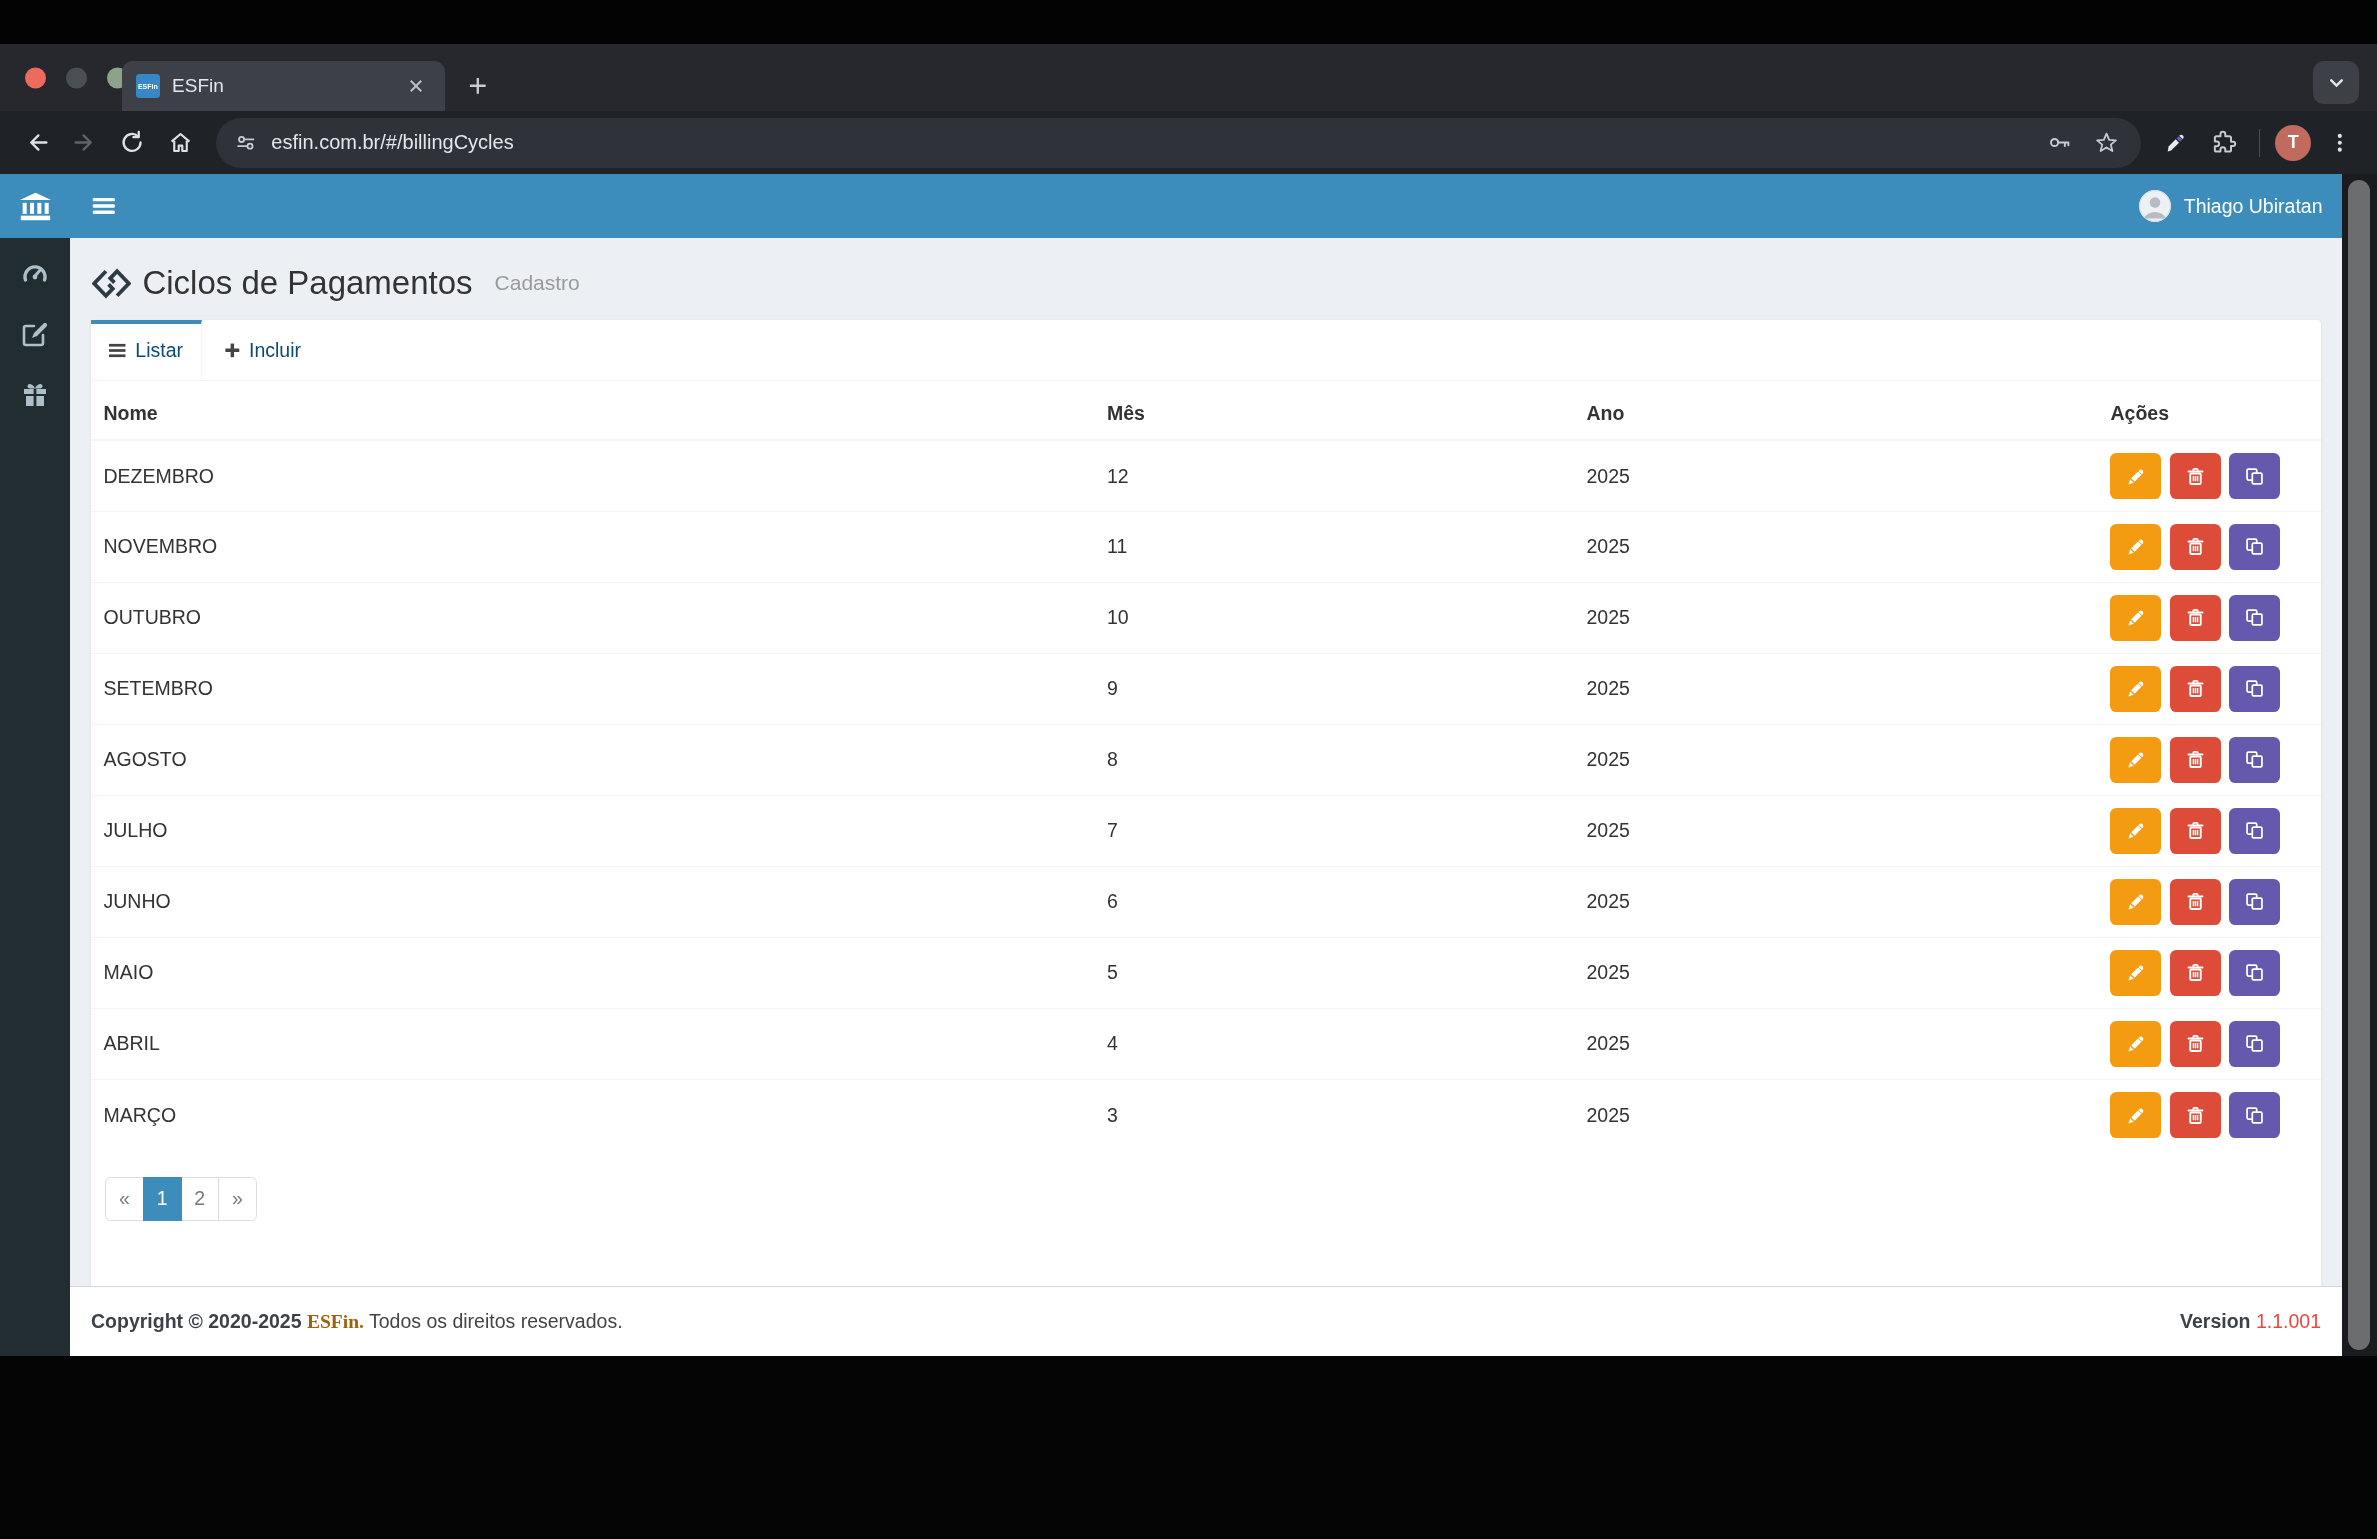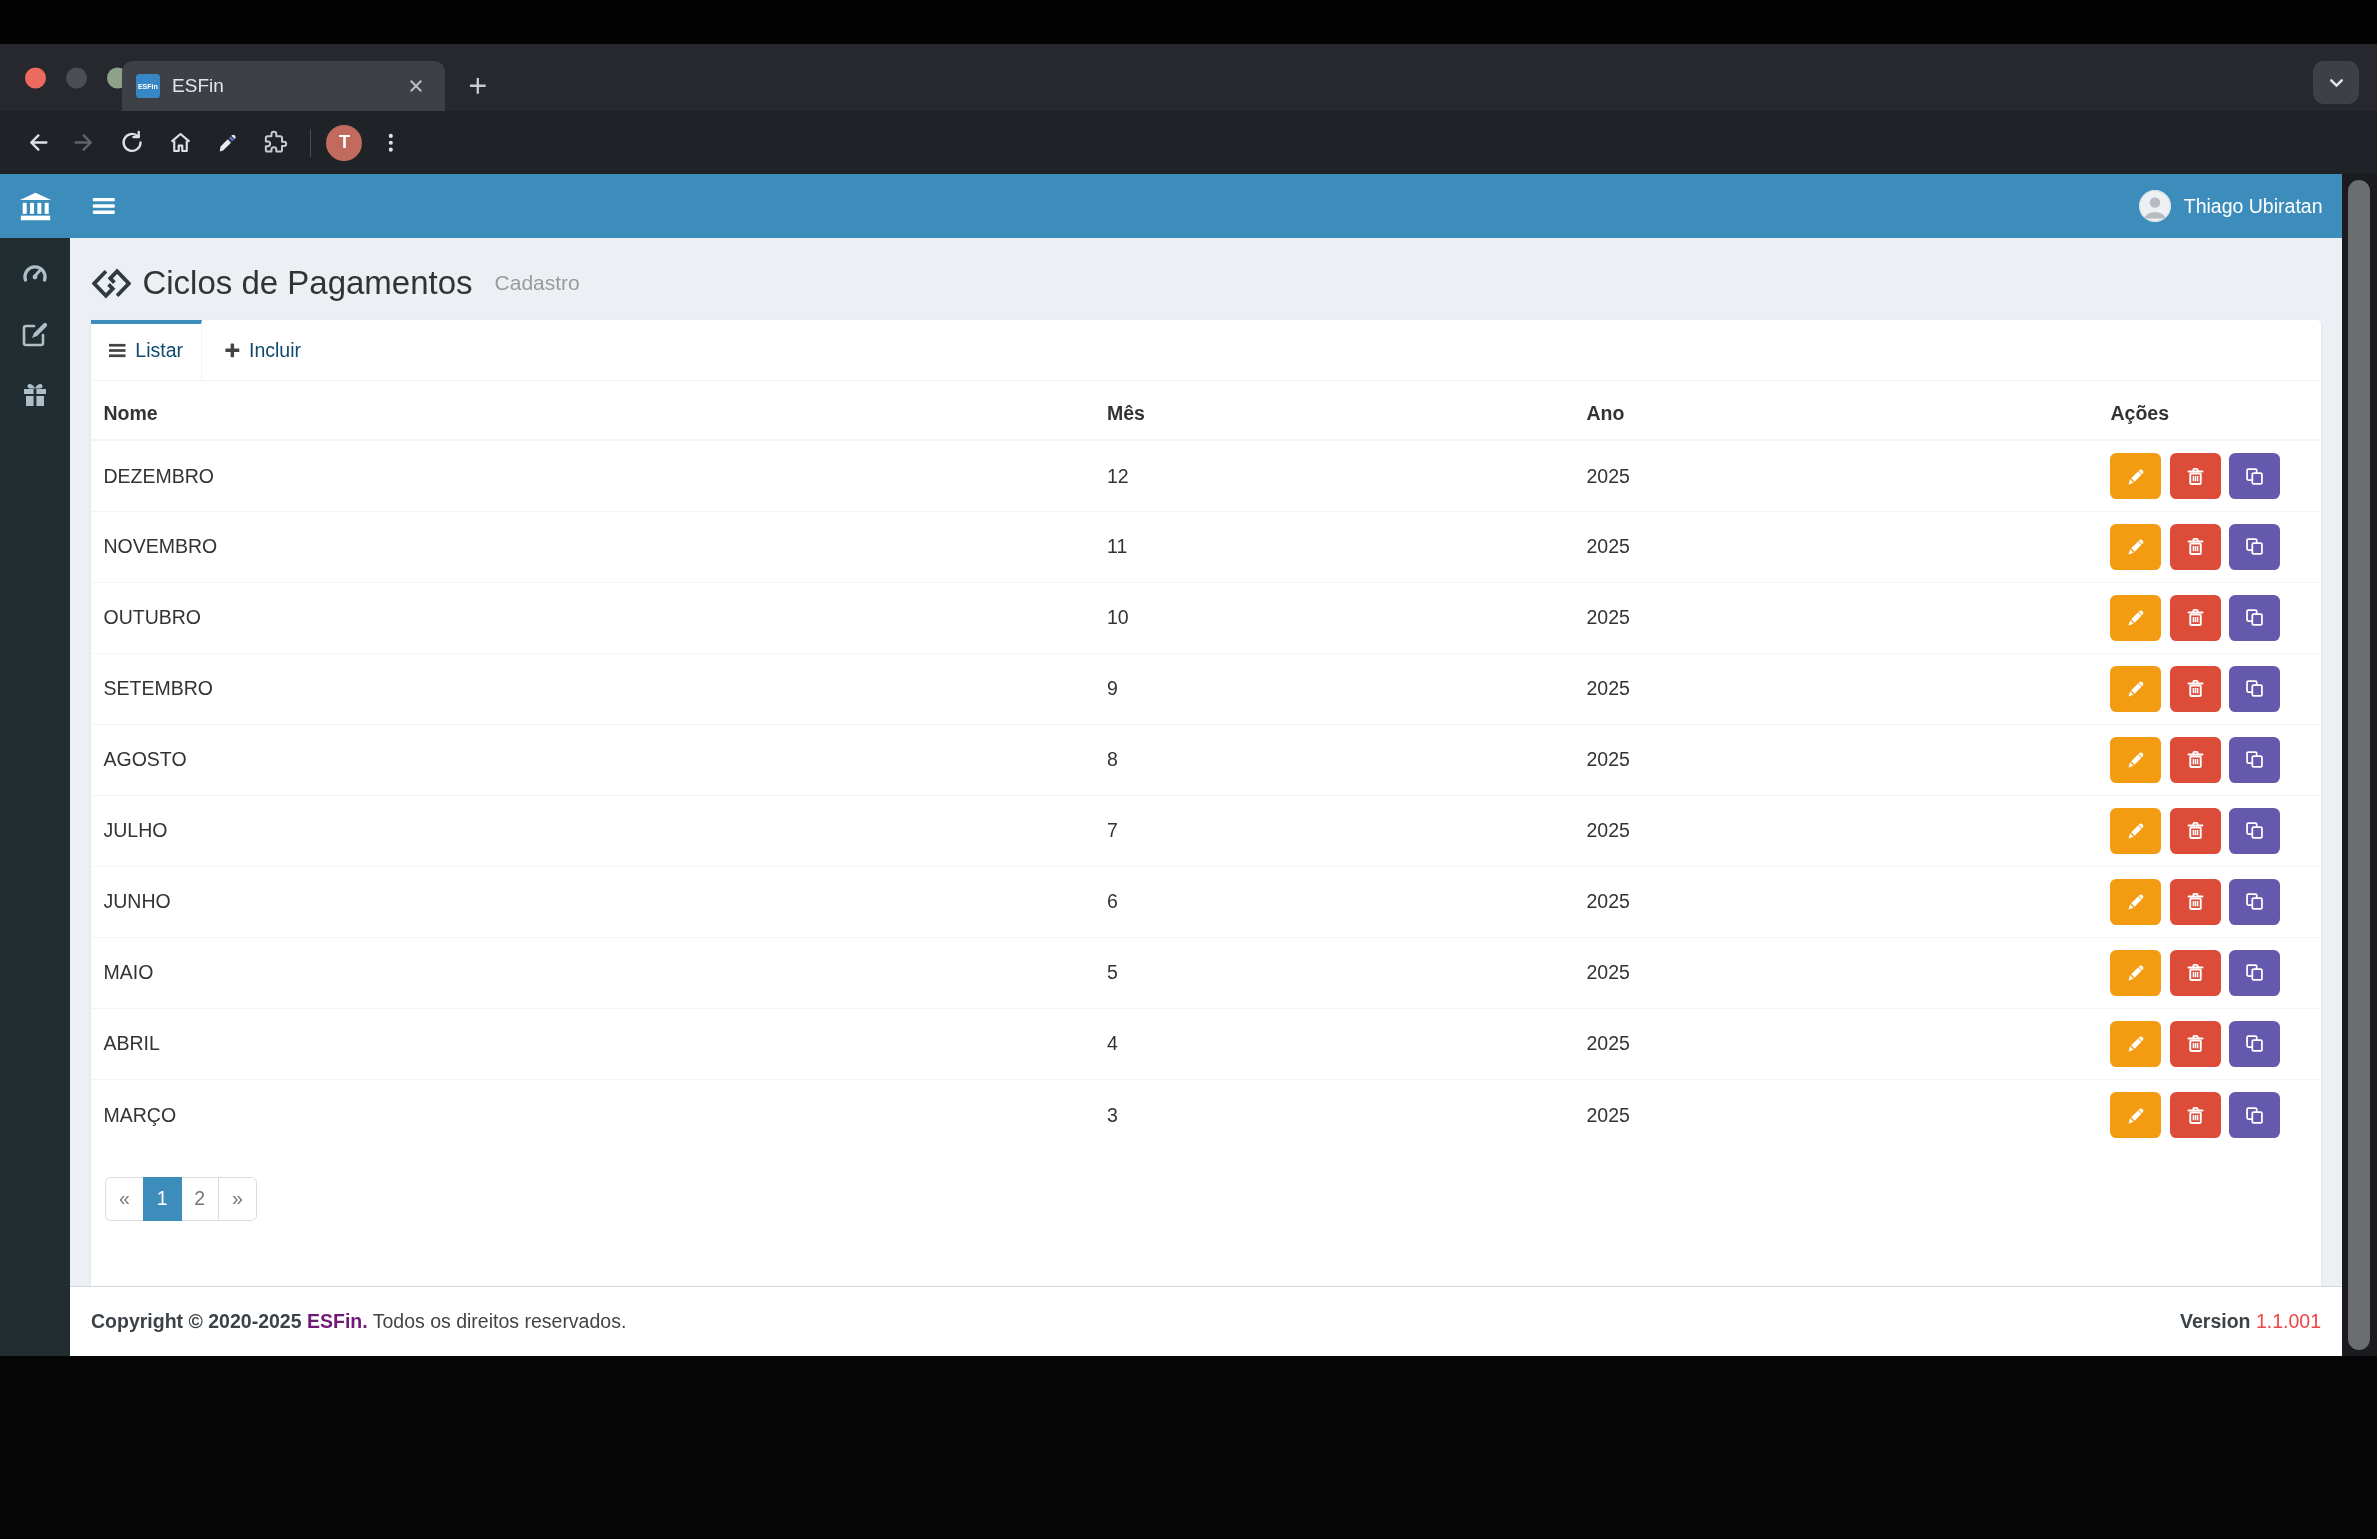--- a/index.html
+++ b/index.html
@@ -61,21 +61,21 @@
   .btn.warn { background:#f39c12; } .btn.danger { background:#dd4b39; } .btn.purple { background:#6459ac; }
 
   .pager { display:inline-flex; margin:26.4px 0 33px 14px; }
   .pg { min-width:39px; height:44px; padding:0 11px; background:#fff; border:1.4px solid #ddd; margin-left:-1.4px; font-size:19.5px; color:#777; display:flex; align-items:center; justify-content:center; cursor:pointer; position:relative; }
   .pg:first-child { border-radius:5.6px 0 0 5.6px; margin-left:0; }
   .pg:last-child { border-radius:0 5.6px 5.6px 0; }
   .pg.active { background:#3c8dbc; border-color:#3c8dbc; color:#fff; z-index:1; }
 
   .footer { height:70px; background:#fff; border-top:1.4px solid #d2d6de; display:flex; align-items:center; justify-content:space-between; padding:0 21px; font-size:19.5px; color:#444; flex:none; }
   .foot-strong { font-weight:bold; color:#3b4248; }
-  .brand-link { color:#701a75; font-weight:bold; text-decoration:none; cursor:pointer; }
+  .brand-link { color:#a16207; font-weight:bold; text-decoration:none; cursor:pointer;font-family:Liberation Serif, serif; }
   .version-val { font-weight:400; color:#ef4444; }
 
   .scrollcol { width:35px; background:#191b1f; position:relative; flex:none; }
   .thumb { position:absolute; left:6.3px; top:5.6px; bottom:5.6px; width:22px; border-radius:11px; background:#6b6d6f; }
 </style>
 </head>
 <body>
 
 <div class="screen">
 
@@ -129,20 +129,42 @@
             <path d="M21 2 v6 h-6" stroke="#dee1e5" stroke-width="2.6" fill="none" stroke-linecap="round" stroke-linejoin="round"></path>
           </svg>
       </button>
       <button class="icon-btn tool">
         <svg width="25" height="25" viewBox="0 0 28 28">
             <path d="M4 13 L14 4.5 L24 13" stroke="#dee1e5" stroke-width="2.4" fill="none" stroke-linejoin="round"></path>
             <path d="M7 12 V23.5 H12 V17.5 H16 V23.5 H21 V12" stroke="#dee1e5" stroke-width="2.4" fill="none" stroke-linejoin="round"></path>
           </svg>
       </button>
 
+      <div class="urlpill">
+        <span style="display:flex;">
+          <svg width="23.6" height="23.6" viewBox="0 0 28 28">
+              <circle cx="9" cy="10" r="3" stroke="#c7cbd1" stroke-width="2.2" fill="none"></circle>
+              <path d="M13.5 10 H23" stroke="#c7cbd1" stroke-width="2.2" stroke-linecap="round"></path>
+              <circle cx="19" cy="18" r="3" stroke="#c7cbd1" stroke-width="2.2" fill="none"></circle>
+              <path d="M5 18 H14.5" stroke="#c7cbd1" stroke-width="2.2" stroke-linecap="round"></path>
+            </svg>
+        </span>
+        <span class="url-text">esfin.com.br/#/billingCycles</span>
+        <button class="icon-btn" style="width:33px;height:33px;">
+          <svg width="25" height="25" viewBox="0 0 28 28">
+              <circle cx="8.5" cy="14" r="4" stroke="#c7cbd1" stroke-width="2.2" fill="none"></circle>
+              <path d="M12.5 14 H24 M20 14 v4 M23.9 14 v3" stroke="#c7cbd1" stroke-width="2.2" fill="none" stroke-linecap="round"></path>
+            </svg>
+        </button>
+        <button class="icon-btn" style="width:33px;height:33px;">
+          <svg width="25" height="25" viewBox="0 0 28 28">
+              <path d="M14 4 L17 11 L24.5 11.6 L18.8 16.4 L20.6 23.6 L14 19.6 L7.4 23.6 L9.2 16.4 L3.5 11.6 L11 11 Z" stroke="#c7cbd1" stroke-width="2" fill="none" stroke-linejoin="round"></path>
+            </svg>
+        </button>
+      </div>
 
       <button class="icon-btn tool">
         <svg width="26.4" height="26.4" viewBox="0 0 28 28">
           <path d="M5 24 L8.6 22.9 L17 14.5 L13.5 11 L5.9 18.6 Z" fill="#e8eaed"></path>
           <path d="M14.6 9.9 L18.1 13.4 L20.3 11.2 L16.8 7.7 Z" fill="#5868c8"></path>
           <path d="M17.9 6.6 a2.5 2.5 0 0 1 3.5 3.5 l-.6.6 -3.5 -3.5 Z" fill="#e8eaed"></path>
         </svg>
       </button>
       <button class="icon-btn tool">
         <svg width="26.4" height="26.4" viewBox="0 0 24 24">

